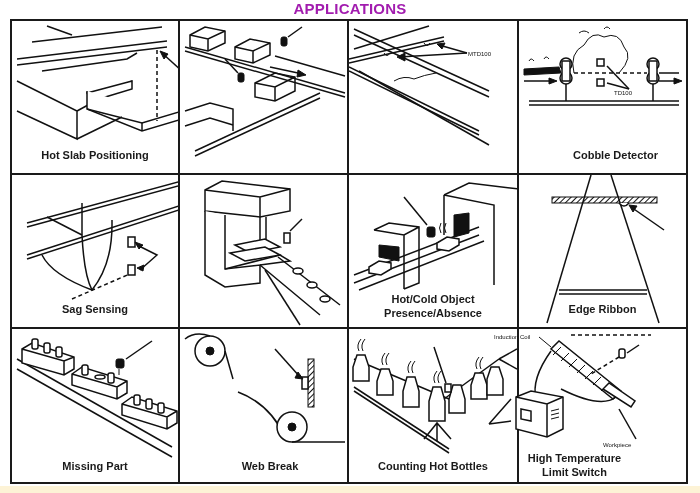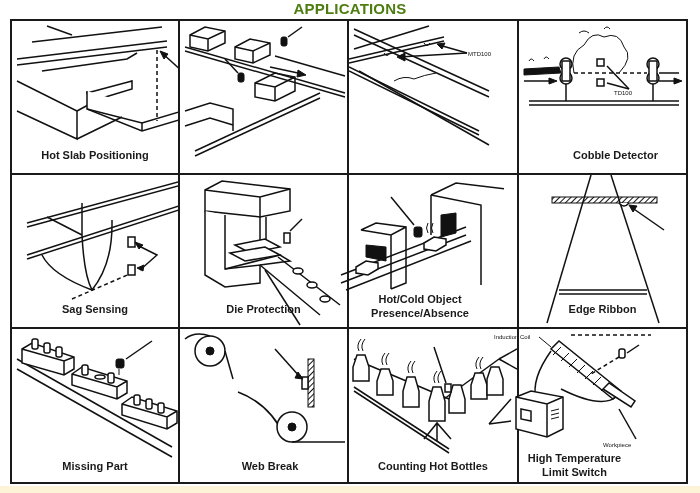--- a/index.html
+++ b/index.html
@@ -1,17 +1,17 @@
 <!DOCTYPE html>
 <html><head>
 <meta charset="utf-8">
 <style>
   html,body{margin:0;padding:0;}
   body{width:700px;height:493px;background:#ffffff;position:relative;overflow:hidden;font-family:"Liberation Sans",sans-serif;}
-  .title{position:absolute;left:0;top:0;width:700px;text-align:center;font-weight:bold;font-size:15px;line-height:18px;color:#4d7c0f;letter-spacing:0.2px;}
+  .title{position:absolute;left:0;top:0;width:700px;text-align:center;font-weight:bold;font-size:15px;line-height:18px;color:#a21caf;letter-spacing:0.2px;}
   .grid{position:absolute;left:10px;top:19px;width:678px;height:465px;border:2px solid #1a1a1a;box-sizing:border-box;}
   .vline{position:absolute;top:19px;height:465px;width:2px;background:#1a1a1a;}
   .hline{position:absolute;left:10px;width:678px;height:2px;background:#1a1a1a;}
   .cell{position:absolute;overflow:hidden;}
   .cell svg{position:absolute;left:0;top:0;}
   .cap{position:absolute;left:0;width:100%;text-align:center;font-weight:bold;font-size:11px;line-height:13px;color:#1a1a1a;}
   .bottom-band{position:absolute;left:0;top:486px;width:700px;height:7px;background:#fdf3d6;}
   svg .l{stroke:#111;stroke-width:1.5;fill:none;}
   svg .t{stroke:#111;stroke-width:1;fill:none;}
   svg .w{stroke:#111;stroke-width:1.5;fill:#fff;}
@@ -158,24 +158,23 @@
     <path class="w" d="M55 70 L85 64 L100 72 L70 78 Z"></path>
     <path class="w" d="M50 78 L85 72 L100 80 L65 86 Z"></path>
     <rect class="w" x="104" y="58" width="6" height="10"></rect>
     <line class="l" x1="122" y1="44" x2="110" y2="56"></line>
     <path class="w" d="M80 90 L140 140 M98 82 L160 130"></path>
     <ellipse class="w" cx="118" cy="96" rx="5" ry="3"></ellipse>
     <ellipse class="w" cx="132" cy="110" rx="5" ry="3"></ellipse>
     <ellipse class="w" cx="145" cy="124" rx="5" ry="3"></ellipse>
     <line class="l" x1="85" y1="95" x2="120" y2="150"></line>
   </svg>
-  <div class="cap" style="top:128px">Die Protection</div>
-</div>
-
-<div class="cell" style="left:336px;top:175px;width:168px;height:152px">
+</div>
+
+<div class="cell" style="left:349px;top:175px;width:168px;height:152px">
   <svg width="168" height="152">
     <path class="l" d="M95 20 L120 8 L170 14"></path>
     <path class="l" d="M95 20 L95 60 M95 20 L145 30 L145 110"></path>
     <path class="f" d="M105 40 L120 38 L120 58 L105 62 Z"></path>
     <path class="w" d="M25 55 L40 48 L70 52 L70 108 L55 114 M25 55 L55 60 L70 52 M55 60 L55 114"></path>
     <path class="f" d="M30 70 L50 72 L50 86 L30 82 Z"></path>
     <line class="l" x1="5" y1="100" x2="130" y2="52"></line>
     <line class="l" x1="5" y1="108" x2="130" y2="60"></line>
     <line class="l" x1="10" y1="115" x2="135" y2="66"></line>
     <path class="w" d="M20 92 L30 86 L42 88 L42 94 L32 100 L20 98 Z"></path>

